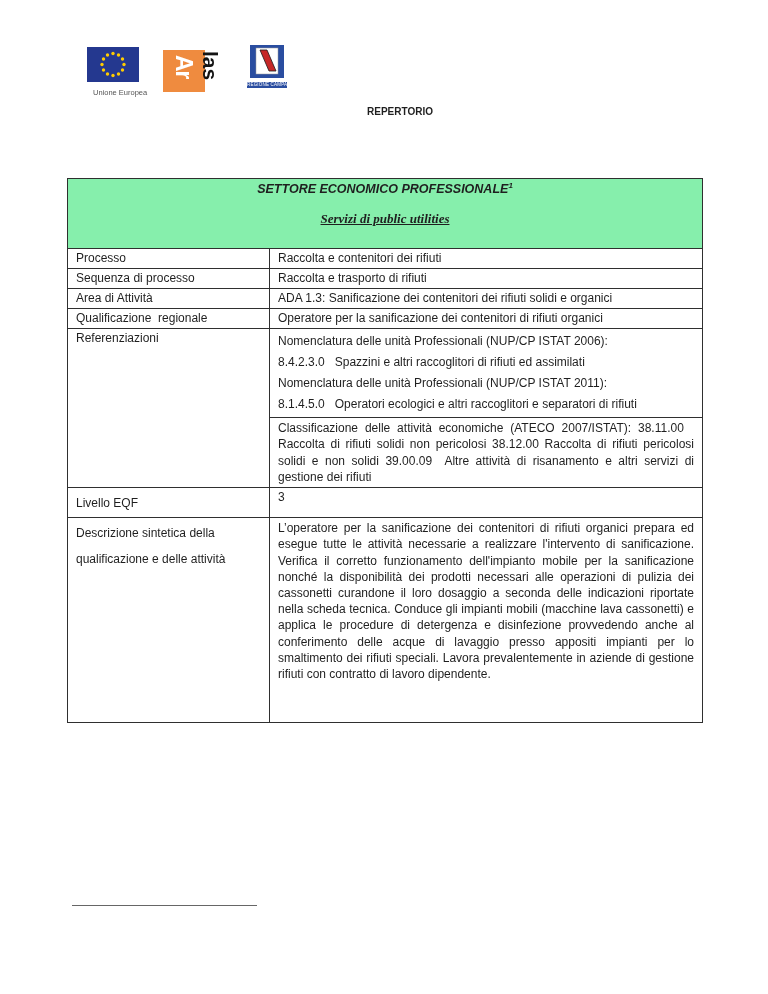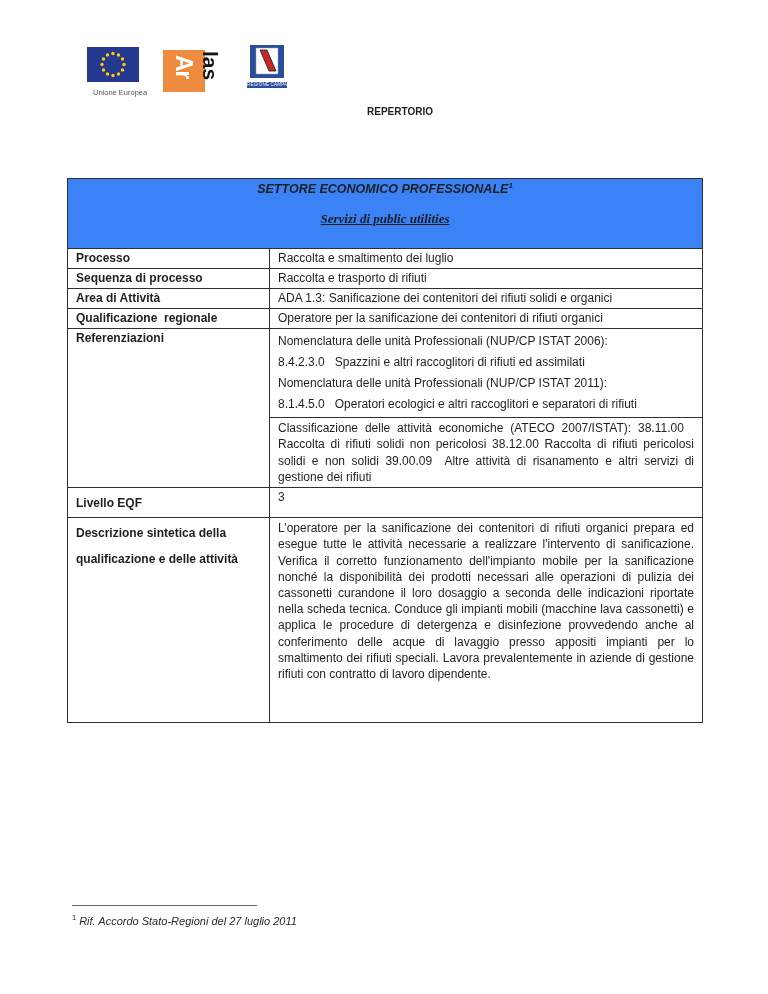--- a/index.html
+++ b/index.html
@@ -39,30 +39,30 @@
   
   table.qual {
     position:absolute; left:67px; top:178px; width:635px;
     border-collapse:collapse; table-layout:fixed;
     font-size:12px; color:#1f1f1f;
   }
   table.qual td, table.qual th { border:1px solid #2f2f2f; padding:2px 8px; vertical-align:top; }
   col.c1 { width:202px; }
   col.c2 { width:433px; }
 
-  th.sep-header { height:70px; background:#3b82f6; font-weight:400; padding-top:5px; }
+  th.sep-header { height:70px; background:#86efac; font-weight:400; padding-top:5px; }
   .sep-title { font-style:italic; font-weight:700; font-size:12.5px; text-align:center; }
   .sep-title sup { font-size:8px; }
   .sep-subtitle {
     margin-top:15px; 
     font-family:"Liberation Serif", serif; font-style:italic; font-weight:700;
     font-size:13px; text-decoration:underline;
   }
 
-  td.lbl { font-weight:700; }
+  td.lbl { font-weight:400; }
   tr.kv td { height:20px; padding-top:1px; padding-bottom:1px; line-height:16px; }
   td.nup { height:82px; line-height:21px; white-space:pre-line; padding-top:3px; }
   td.ateco { height:67px; line-height:16.3px; text-align:justify; padding-top:2px; }
   tr.eqf td { height:30px; }
   tr.eqf td.lbl { vertical-align:middle; }
   td.desc-label { vertical-align:middle; line-height:26px; }
   td.desc-value { height:205px; line-height:16.2px; text-align:justify; padding-top:4px; padding-left:9px; }
 
   
   .footnote { position:absolute; left:72px; top:905px; font-size:11px; }
@@ -122,21 +122,21 @@
   <tbody>
       <tr>
     <th class="sep-header" colspan="2">
       <div class="sep-title"><span>SETTORE ECONOMICO PROFESSIONALE</span><sup>1</sup></div>
       <div class="sep-subtitle">Servizi di public utilities</div>
     </th>
   </tr>
 
   <tr class="kv">
     <td class="lbl">Processo</td>
-    <td>Raccolta e smaltimento dei luglio</td>
+    <td>Raccolta e contenitori dei rifiuti</td>
   </tr>
   <tr class="kv">
     <td class="lbl">Sequenza di processo</td>
     <td>Raccolta e trasporto di rifiuti</td>
   </tr>
   <tr class="kv">
     <td class="lbl">Area di Attività</td>
     <td>ADA 1.3: Sanificazione dei contenitori dei rifiuti solidi e organici</td>
   </tr>
   <tr class="kv">
@@ -162,14 +162,13 @@
 
   <tr>
     <td class="lbl desc-label">Descrizione sintetica della qualificazione e delle attività</td>
     <td class="desc-value">L’operatore per la sanificazione dei contenitori di rifiuti organici prepara ed esegue tutte le attività necessarie a realizzare l'intervento di sanificazione. Verifica il corretto funzionamento dell'impianto mobile per la sanificazione nonché la disponibilità dei prodotti necessari alle operazioni di pulizia dei cassonetti curandone il loro dosaggio a seconda delle indicazioni riportate nella scheda tecnica. Conduce gli impianti mobili (macchine lava cassonetti) e applica le procedure di detergenza e disinfezione provvedendo anche al conferimento delle acque di lavaggio presso appositi impianti per lo smaltimento dei rifiuti speciali. Lavora prevalentemente in aziende di gestione rifiuti con contratto di lavoro dipendente.</td>
   </tr>
 </tbody>
   </table>
 
 <div class="footnote">
   <div class="footnote-rule"></div>
-  <div class="footnote-text"><sup>1</sup><span>Rif. Accordo Stato-Regioni del 27 luglio 2011</span></div>
 </div>
 
 </body></html>

